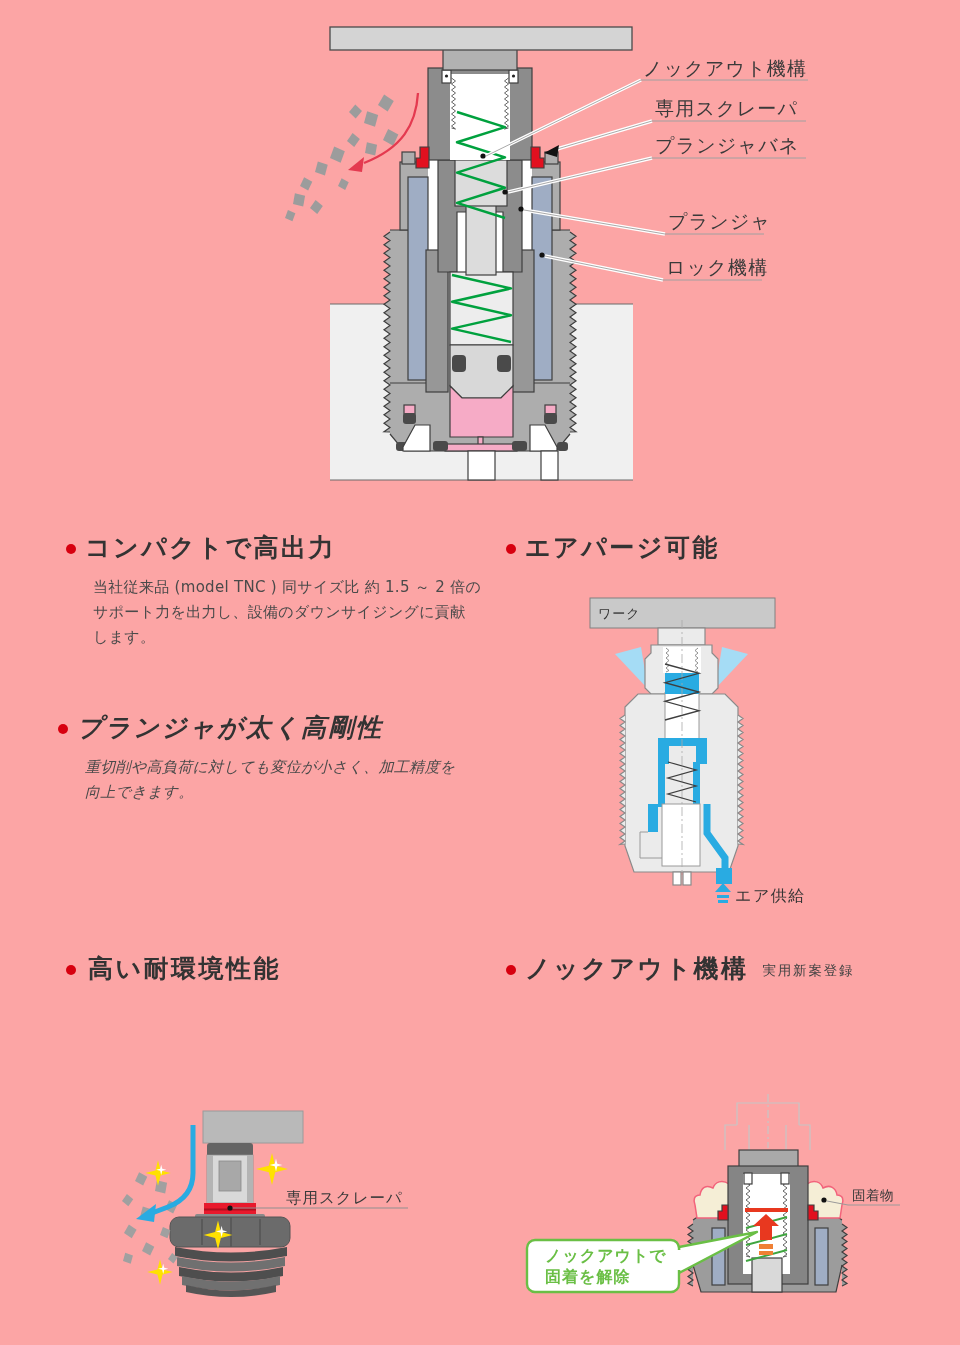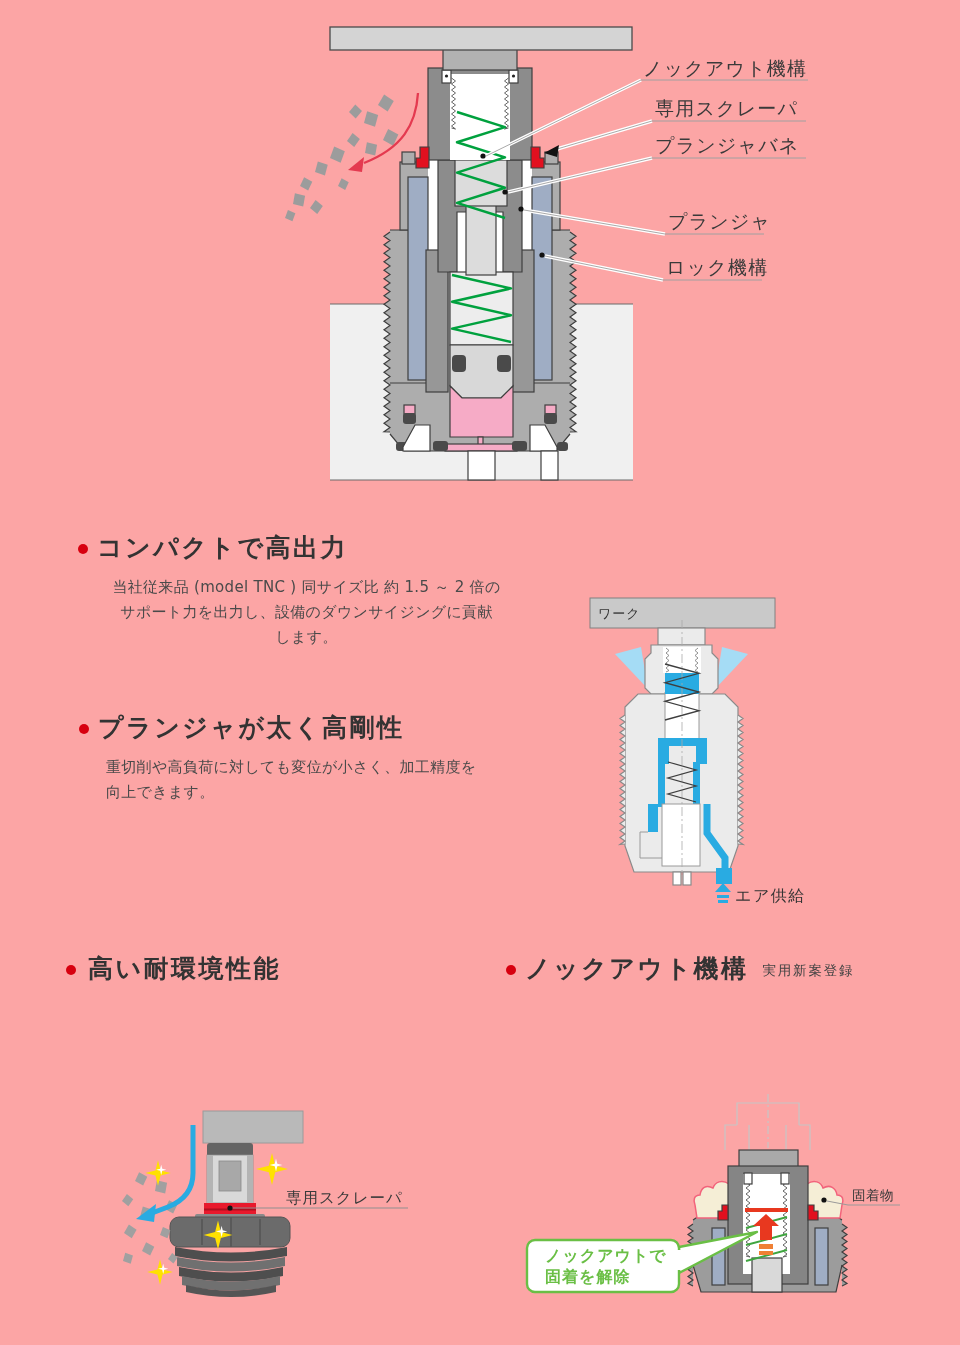--- a/index.html
+++ b/index.html
@@ -175,32 +175,38 @@
       <g>
         <path class="leadercase" d="M663,280 L545,256"></path>
           <path class="leader" d="M663,280 L545,256"></path>
         <circle cx="542" cy="255" r="2.6" fill="#111"></circle>
         <line x1="663" y1="280" x2="762" y2="280" class="uline"></line>
         <text class="dlabel" x="666" y="274">ロック機構</text>
       </g>
     </g>
   </svg>
 
-  <section class="feature" style="left:78px;top:533px;text-align:center;">
+  <section class="feature" style="left:66px;top:533px;">
     <div class="feature-head">
       <span class="bullet"></span>
       <h2>コンパクトで高出力</h2>
     </div>
     <p class="feature-body">当社従来品 (model TNC ) 同サイズ比 約 1.5 ～ 2 倍の
 サポート力を出力し、設備のダウンサイジングに貢献
 します。</p>
   </section>
 
-
-  <section class="feature" style="left:79px;top:713px;">
+  <section class="feature" style="left:506px;top:533px;">
+    <div class="feature-head">
+      <span class="bullet"></span>
+      <h2>エアパージ可能</h2>
+    </div>
+  </section>
+
+  <section class="feature" style="left:58px;top:713px;font-style:italic;">
     <div class="feature-head">
       <span class="bullet"></span>
       <h2>プランジャが太く高剛性</h2>
     </div>
     <p class="feature-body">重切削や高負荷に対しても変位が小さく、加工精度を
 向上できます。</p>
   </section>
 
   <section class="feature env-indent" style="left:66px;top:954px;">
     <div class="feature-head">

